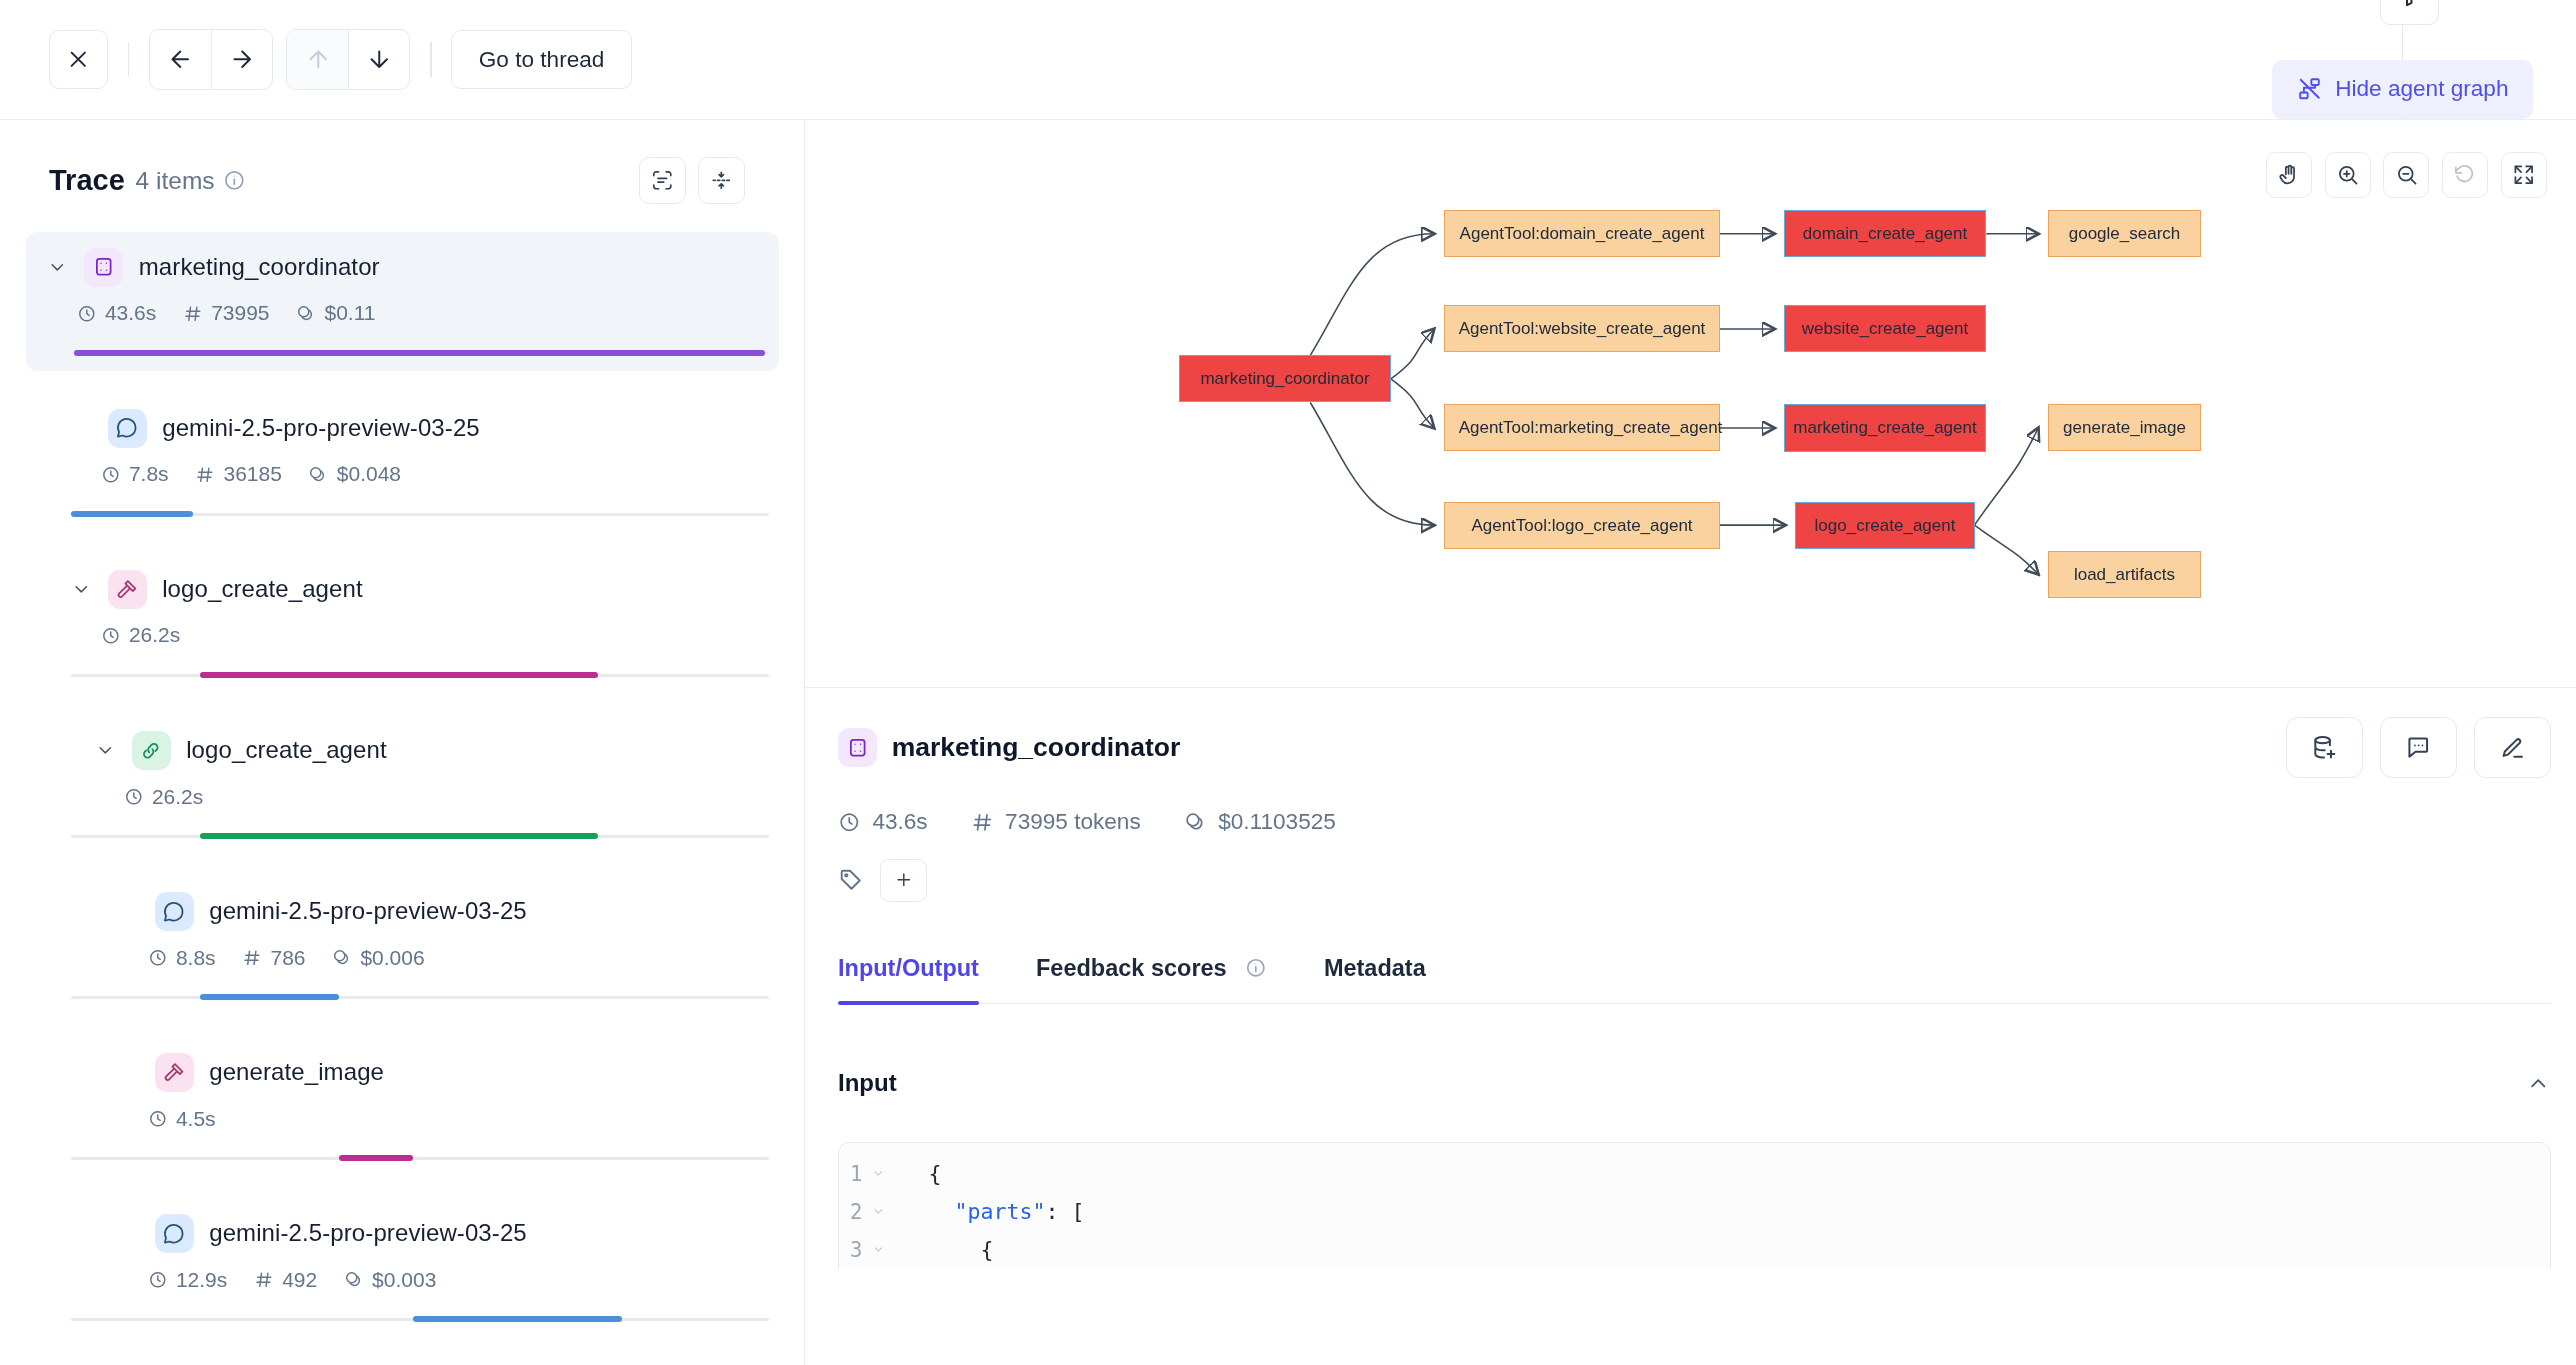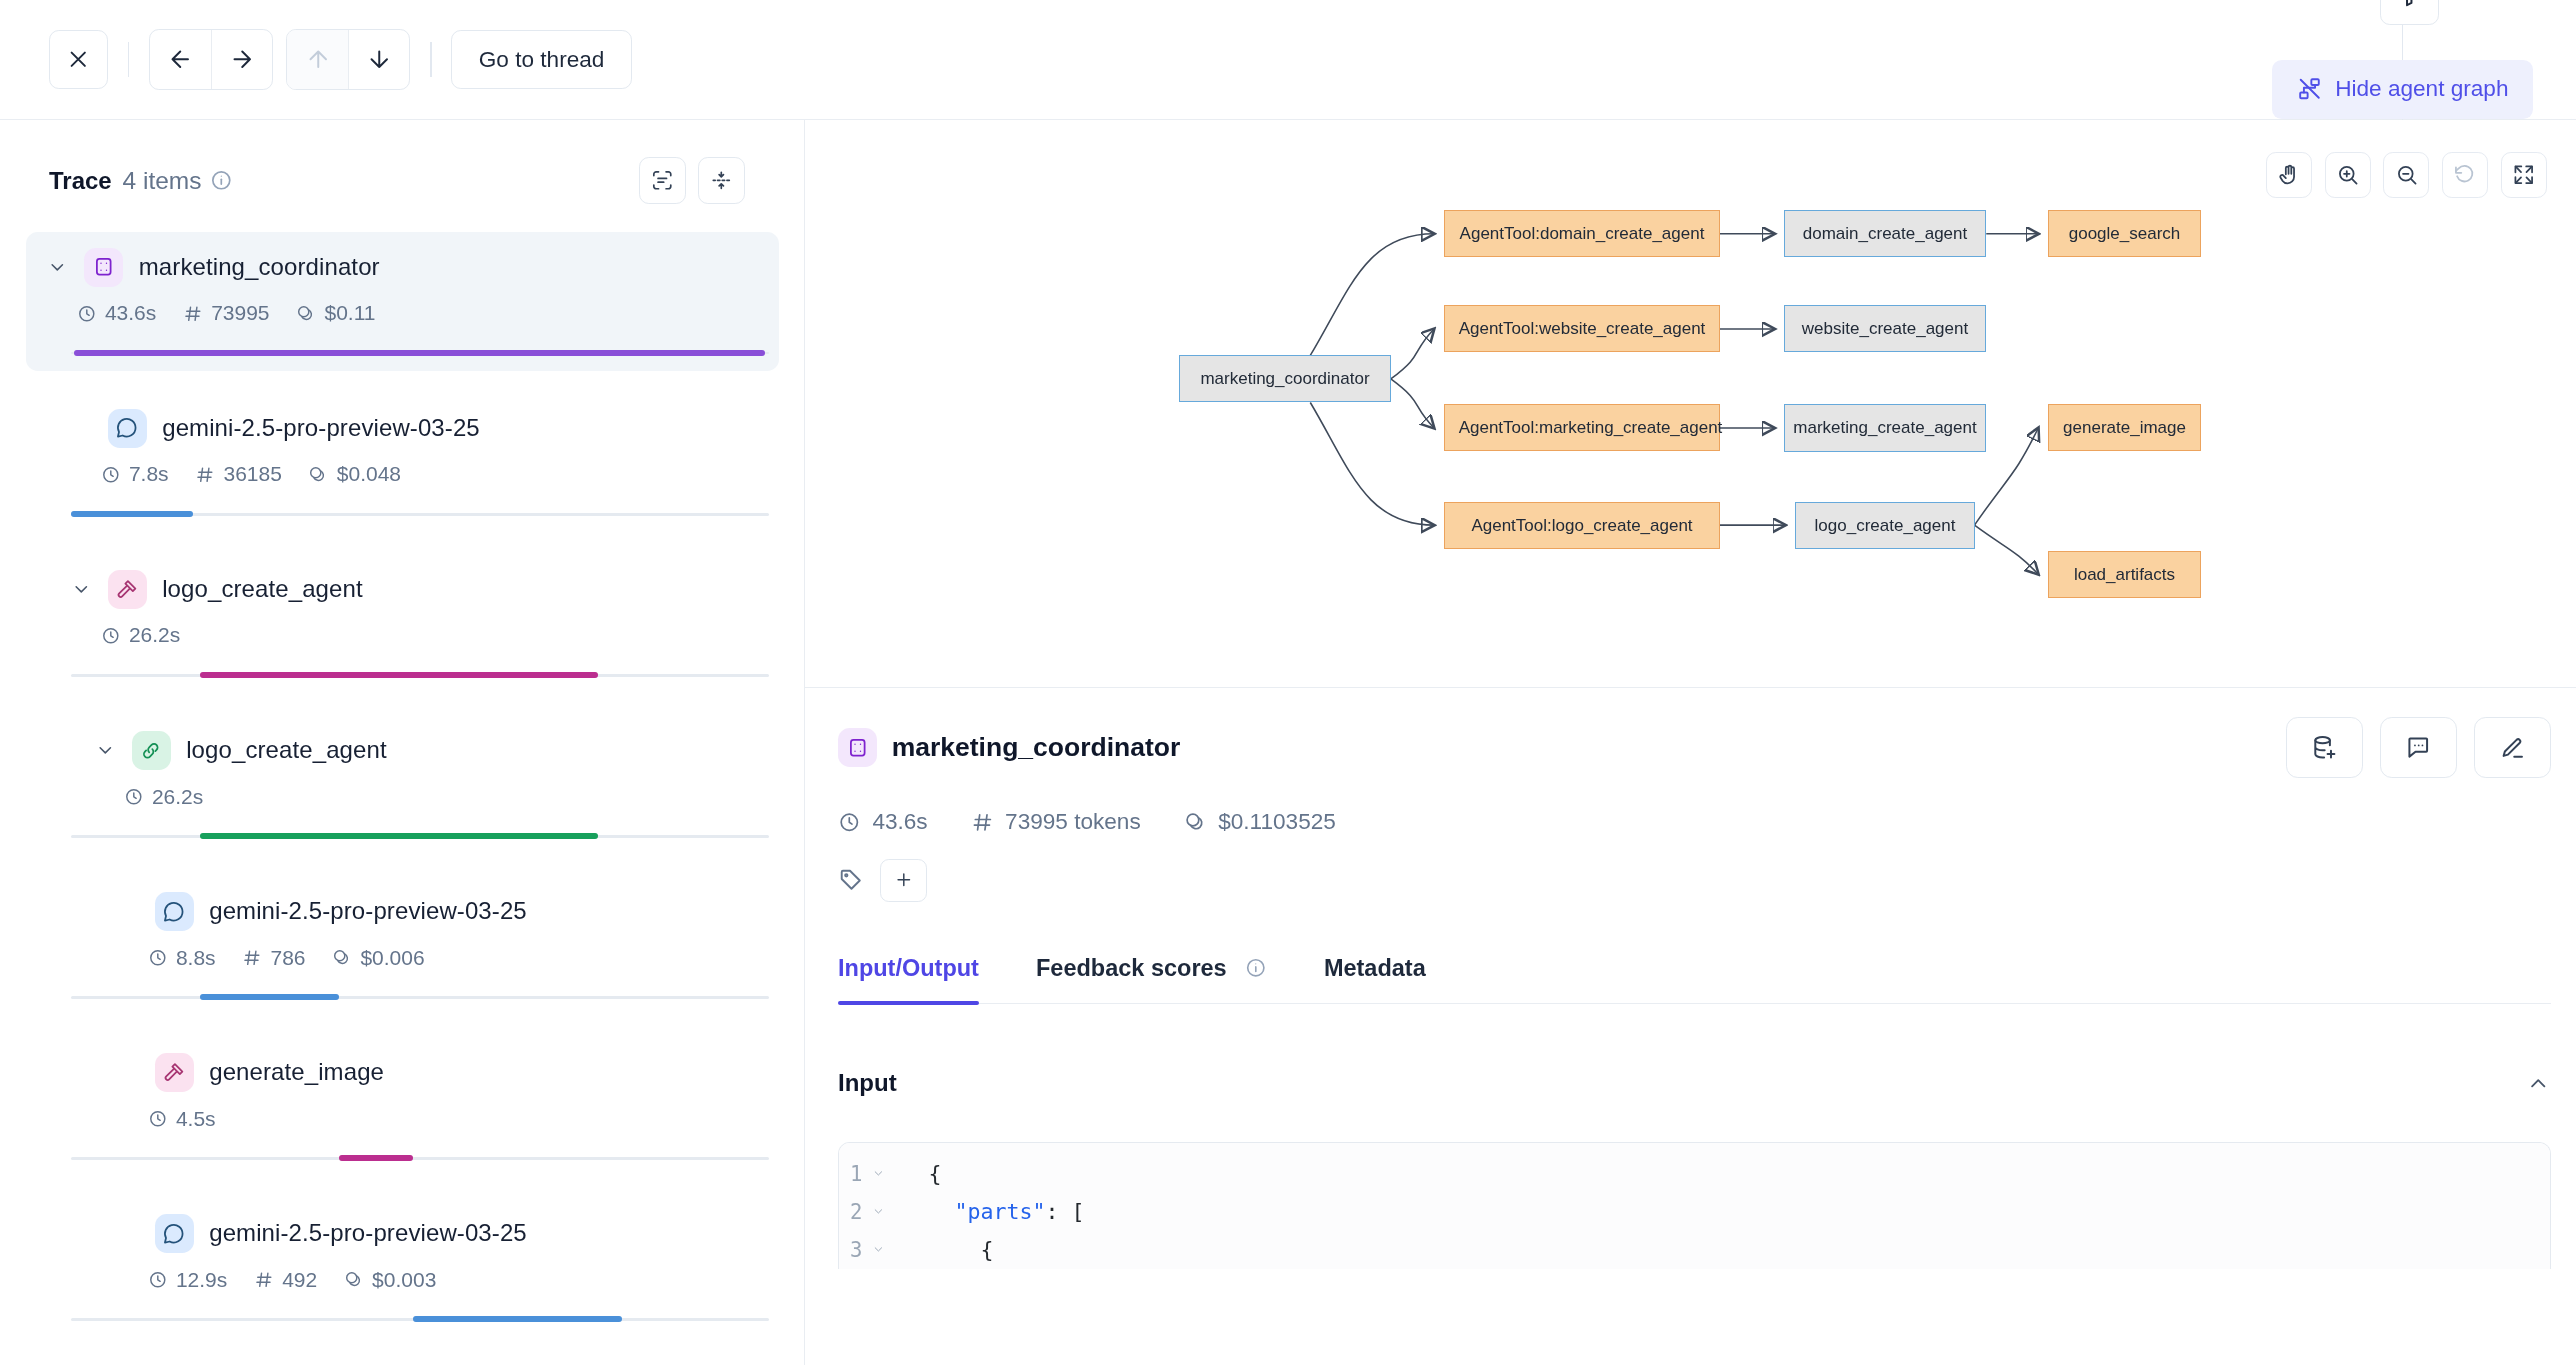--- a/index.html
+++ b/index.html
@@ -26,21 +26,21 @@
   .pill-btn svg { width:25.5px; height:25.5px; }
   .gap14 { margin-left:13.7px; }
 
   
   .main { display:flex; height:1246px; }
   .sidebar { width:805px; border-right:1.6px solid #E9EDF2; overflow:hidden; }
   .content { width:1771px; position:relative; }
 
   
   .trace-header { display:flex; align-items:center; padding:33px 59px 23.5px 49px; height:112px; }
-  .trace-title { font-size:24px; font-weight:700; color:#0F172A; }
+  .trace-title { font-size:29px; font-weight:700; color:#0F172A; }
   .trace-count { font-size:24.5px; color:#64748B; margin-left:10.8px; font-weight:400; }
   .info-ic { color:#94A3B8; margin-left:8.8px; display:inline-flex; }
   .info-ic svg { width:22.6px; height:22.6px; }
   .th-spacer { flex:1; }
   .sbtn { width:47px; height:47px; border:1.6px solid #E3E9F0; border-radius:9.8px; background:#fff; color:#334155;
           display:flex; align-items:center; justify-content:center; cursor:pointer; }
   .sbtn + .sbtn { margin-left:11.8px; }
   .sbtn svg { width:22.6px; height:22.6px; }
 
   .trace-list { padding:0 25.5px; }
@@ -61,21 +61,21 @@
 
   
   .graph-panel { position:relative; height:567px; background:#fff; }
   .graph-controls { position:absolute; top:32px; right:29px; display:flex; gap:12.8px; z-index:3; }
   .gbtn { width:46px; height:46px; border:1.6px solid #E6EBF2; border-radius:9.8px; background:#fff; color:#334155;
           display:flex; align-items:center; justify-content:center; cursor:pointer; }
   .gbtn svg { width:23.5px; height:23.5px; }
   .gbtn.disabled { color:#B9C4D2; cursor:default; }
   .gnode { position:absolute; display:flex; align-items:center; justify-content:center; font-size:17px; color:#222B38;
            white-space:nowrap; z-index:2; cursor:pointer; }
-  .gnode.agent { background:#e5e5e5; border:1.6px solid #66A9DB; }
+  .gnode.agent { background:#ef4444; border:1.6px solid #66A9DB; }
   .gnode.tool  { background:#FAD2A0; border:1.6px solid #ECA35D; }
   .graph-edges { position:absolute; left:0; top:0; width:1771px; height:567px; z-index:1; }
   .graph-edges path { fill:none; stroke:#3F4A5A; stroke-width:1.6px; }
 
   
   .detail-panel { border-top:1.6px solid #E9EDF2; height:679px; padding:0 25.5px 0 33px; }
   .detail-header { display:flex; align-items:center; padding-top:29px; }
   .detail-title { margin-left:14.7px; font-size:26.5px; font-weight:600; color:#0F172A; }
   .detail-actions { margin-left:auto; display:flex; gap:16.7px; }
   .act-btn { width:77px; height:61px; border:1.6px solid #E3E9F0; border-radius:11.8px; background:#fff; color:#334155;

